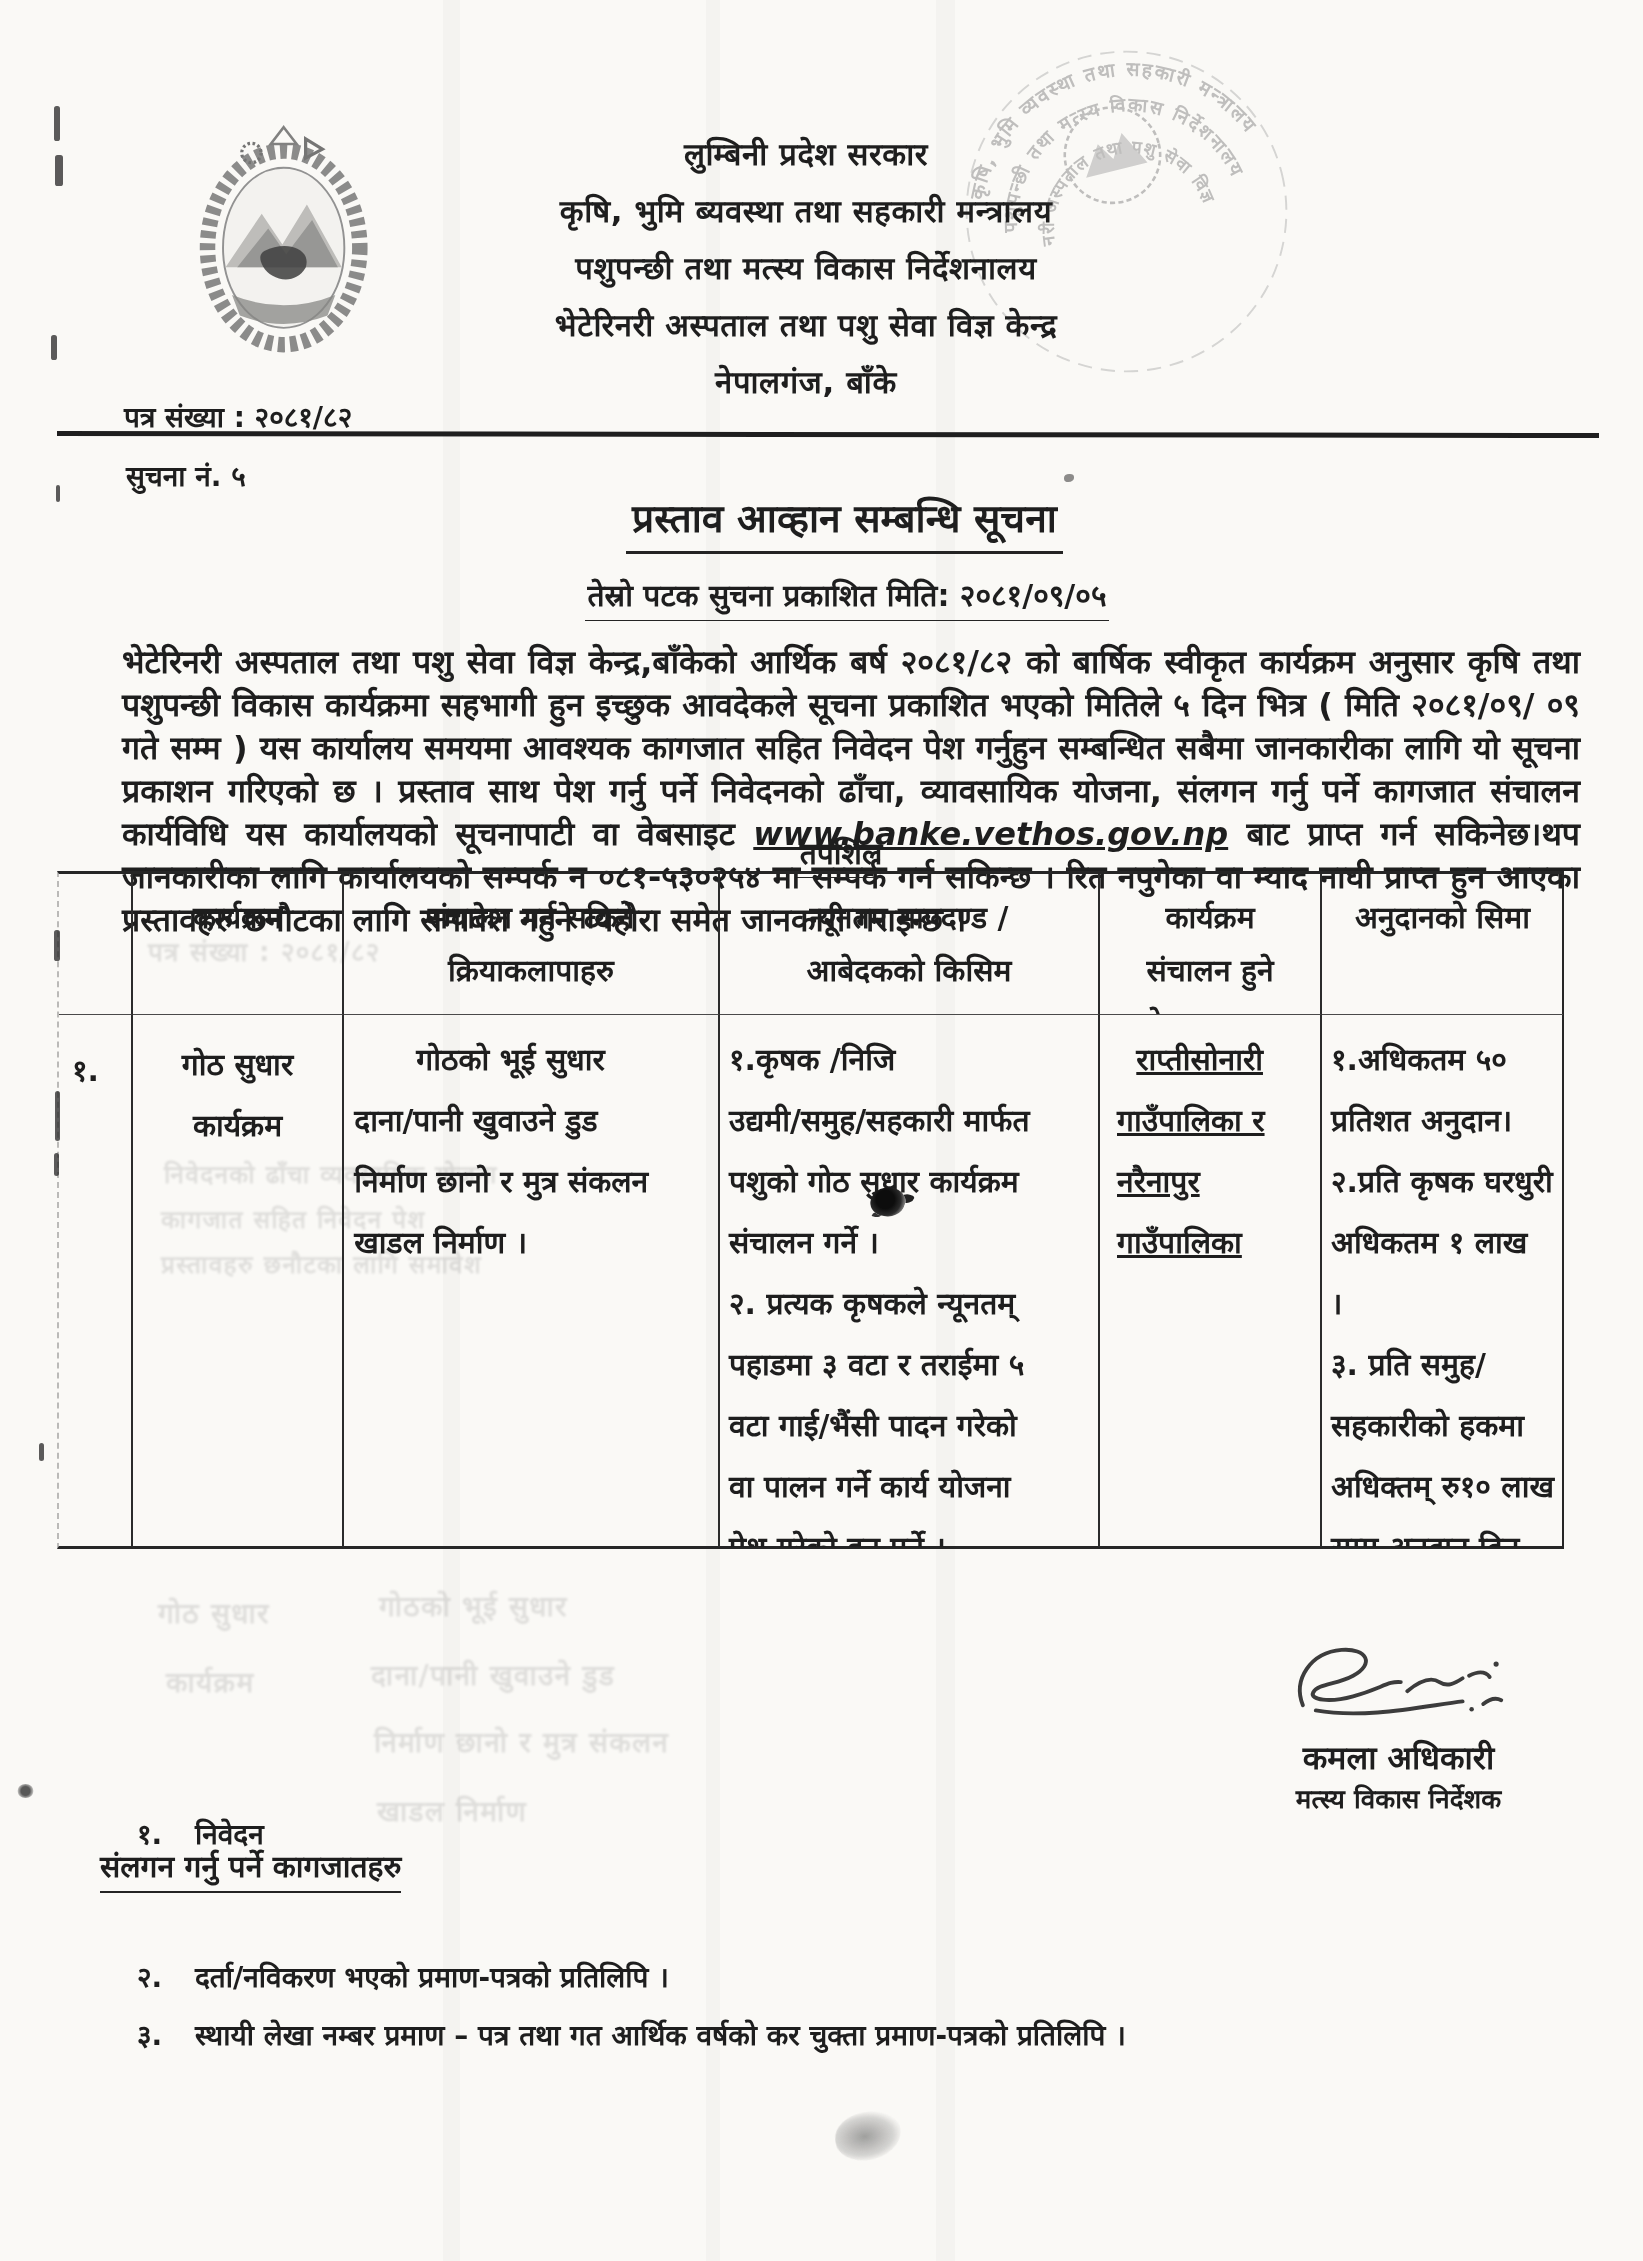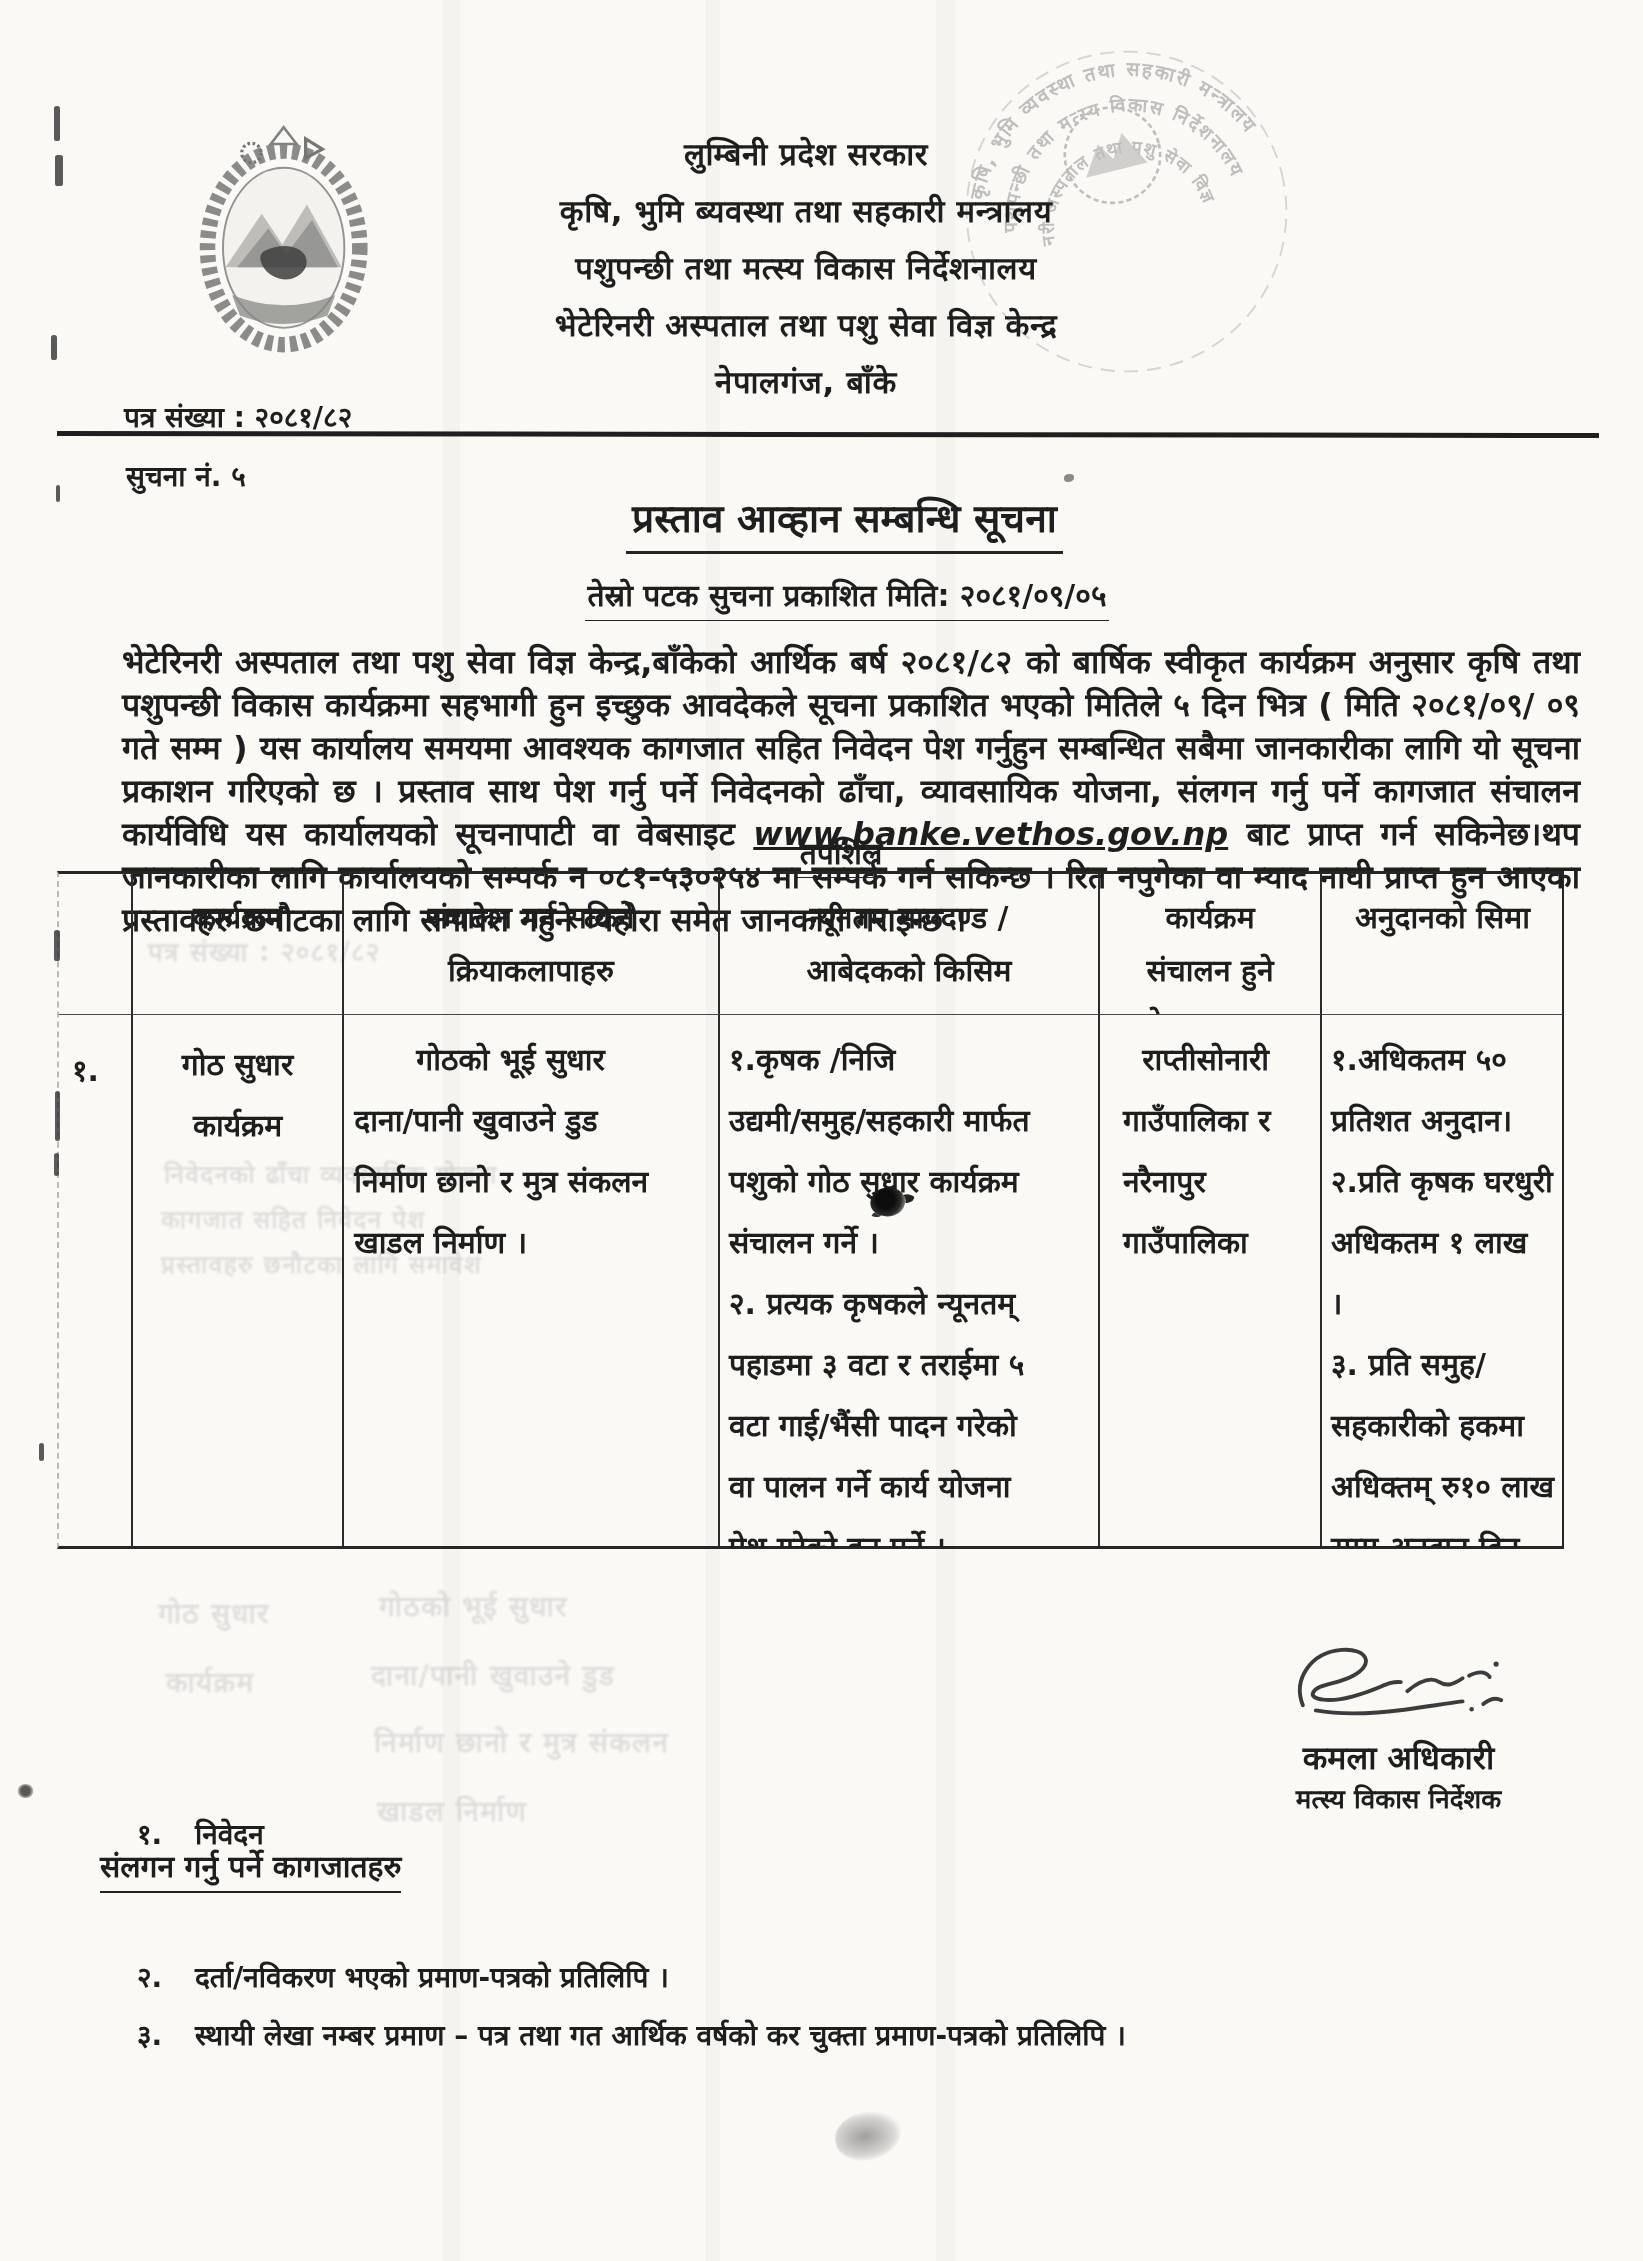--- a/index.html
+++ b/index.html
@@ -46,21 +46,21 @@
     border-left:2.6px dashed rgba(70,70,70,.35);
   }
   .cell{border-right:2.6px solid #2b2b2b;white-space:pre-line;overflow:hidden;}
   .cell.last{border-right:none;}
   .th{border-bottom:1.9px solid #4a4a4a;font-size:30px;font-weight:700;text-align:center;padding-top:17px;line-height:53px;}
   .td{font-size:30px;font-weight:600;line-height:61px;padding-top:14px;}
   .td-sn{padding-left:13px;padding-top:24.5px;}
   .td-program{text-align:center;padding-top:19.3px;}
   .td-activities{padding-left:10.3px;text-indent:62px;}
   .td-criteria{padding-left:9px;}
-  .td-area{padding-left:23px;text-indent:19.3px;}
+  .td-area{padding-left:17px;text-indent:19.3px;text-decoration:underline;}
   .td-grant{padding-left:9px;}
   
   #signature{position:absolute;left:1290px;top:1642px;z-index:2;}
   #sig-name{position:absolute;left:1276px;top:1735px;width:245px;text-align:center;font-size:32px;font-weight:700;z-index:2;}
   #sig-title{position:absolute;left:1276px;top:1780px;width:245px;text-align:center;font-size:26px;font-weight:600;z-index:2;}
   
   #attach-heading{position:absolute;left:100px;top:1845px;font-size:30px;font-weight:700;border-bottom:2.6px solid #242424;padding-bottom:5.2px;z-index:2;}
   .attach-item{position:absolute;left:137px;font-size:28px;font-weight:600;z-index:2;}
   .attach-num{display:inline-block;min-width:41px;margin-right:17px;}
   

